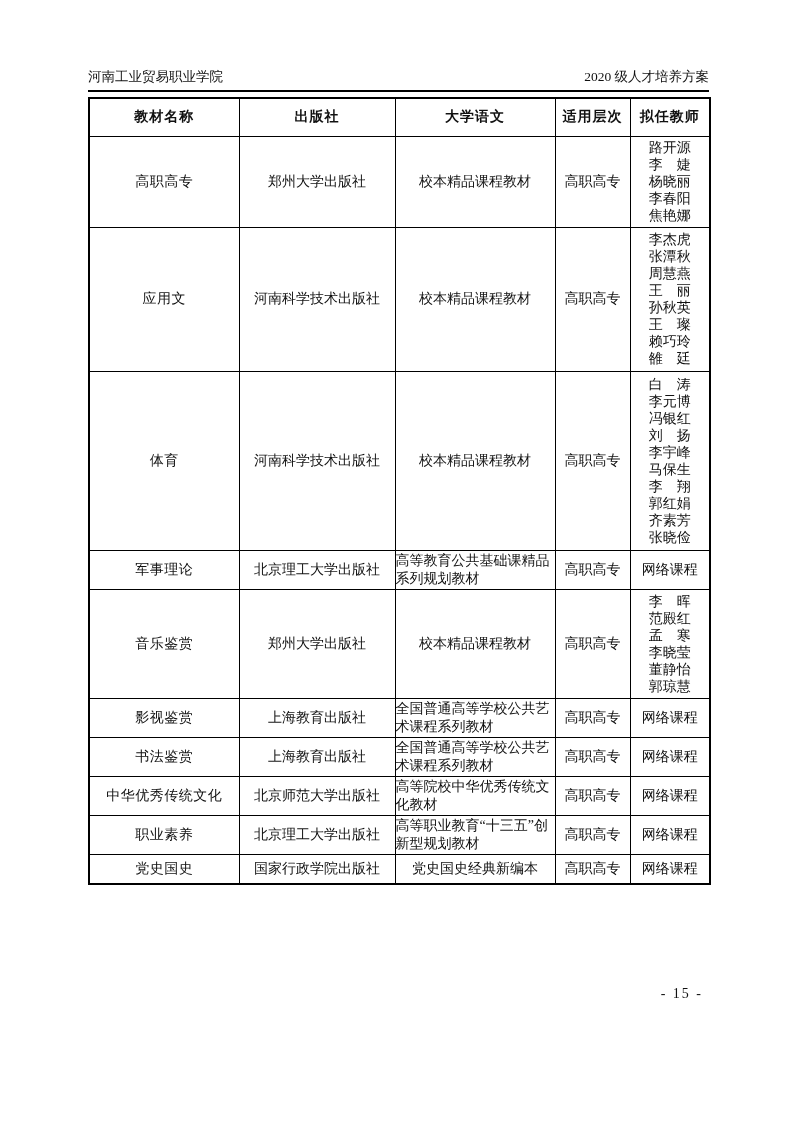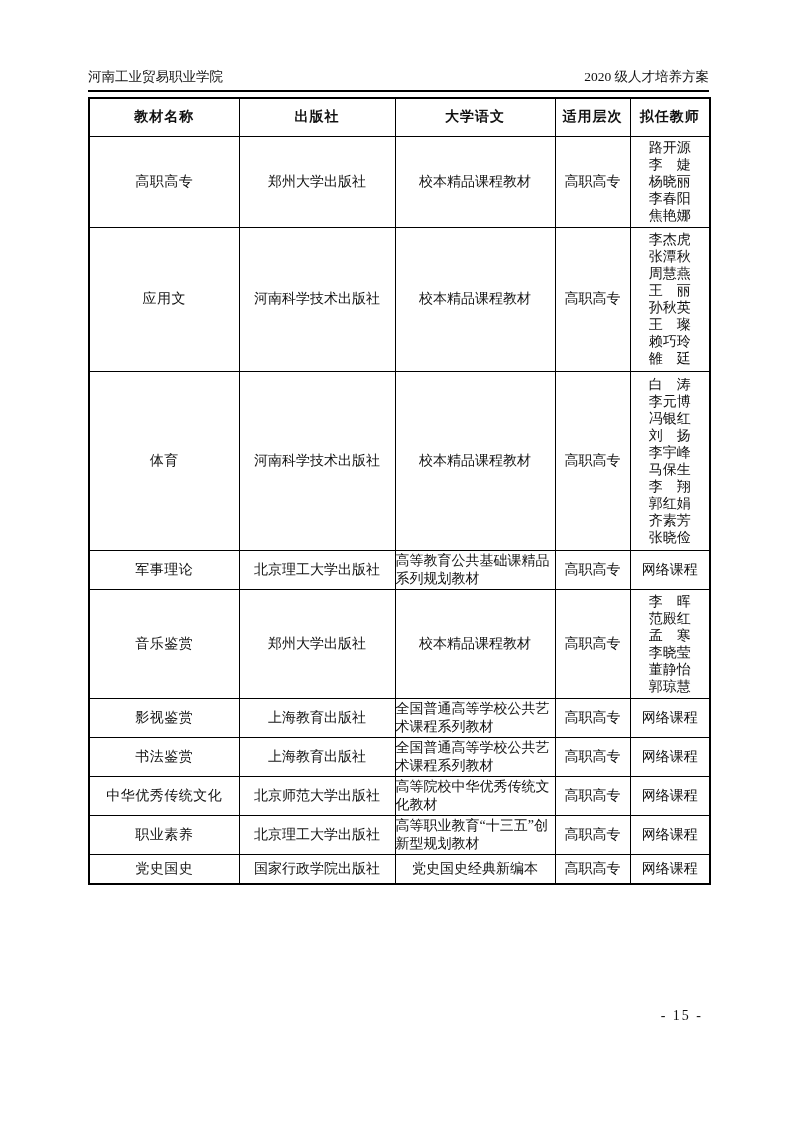--- a/index.html
+++ b/index.html
@@ -33,21 +33,21 @@
     vertical-align: middle;
     padding: 1px 3px;
     overflow: hidden;
   }
   table.doc th { font-weight: bold; height: 38px; letter-spacing: 1px; }
   td.c-level { line-height: 18px; margin-top: 36px; }
   td.c-level.left { text-align: left; padding-left: 0; }
   td.c-teachers { white-space: pre-line; line-height: 17px; padding: 2px 0; }
   td.c-name { letter-spacing: 0.5px; }
   .page-number {
-    position: absolute; top: 1008px; right: 90px;
+    position: absolute; top: 986px; right: 90px;
     font-size: 14px; letter-spacing: 2px;
   }
 </style>
 </head>
 <body>
 
 <div class="content">
 
   <div class="page-header">
     <span class="left">河南工业贸易职业学院</span>

